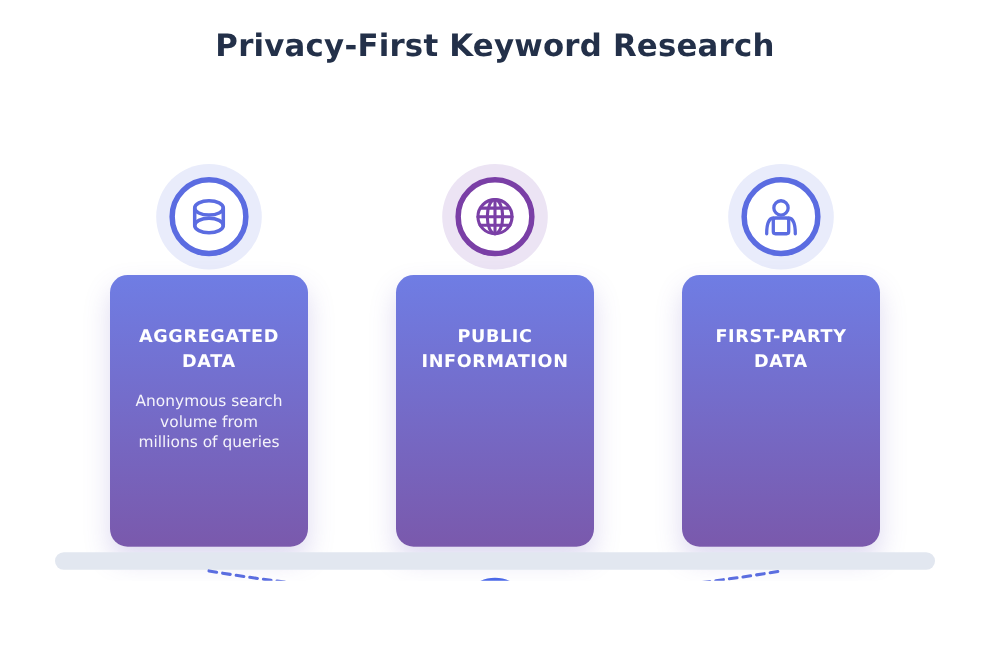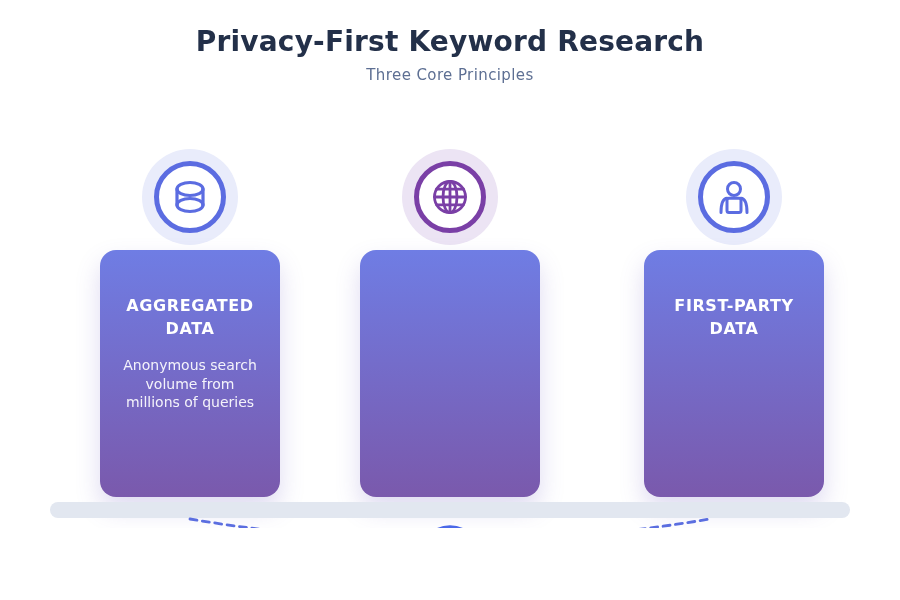--- a/index.html
+++ b/index.html
@@ -6,21 +6,21 @@
   html,body { width:900px; height:600px; background:#ffffff;
               font-family:"DejaVu Sans","Liberation Sans",sans-serif; }
   .page { position:relative; width:900px; height:528px; overflow:hidden; }
 
   .title { position:absolute; top:25px; left:0; width:900px; text-align:center;
            font-size:28px; font-weight:bold; color:#233049; letter-spacing:0.2px; }
   .subtitle { position:absolute; top:66px; left:0; width:900px; text-align:center;
               font-size:15px; color:#5d6f93; letter-spacing:0.4px; }
 
   .col { position:absolute; top:149px; width:180px; }
-  .col-1 { left:100px; } .col-2 { left:360px; } .col-3 { left:644px; }
+  .col-1 { left:100px; } .col-2 { left:360px; } .col-3 { left:620px; }
 
   .icon-bubble { width:96px; height:96px; border-radius:50%; margin:0 auto 5px auto;
                  display:flex; align-items:center; justify-content:center; }
   .bubble-blue   { background:#e9ecfb; }
   .bubble-purple { background:#ece4f4; }
 
   .card { height:247px; border-radius:16px; text-align:center; color:#fff;
           padding:44px 20px 0 20px;
           background:linear-gradient(180deg,#6f7de4 0%,#7a59ac 100%);
           box-shadow:0 12px 24px rgba(104,86,190,0.22); }
@@ -35,21 +35,20 @@
   .overlay { position:absolute; left:0; top:0; width:900px; height:600px;
              pointer-events:none; }
   .icon-svg { display:block; }
 </style>
 </head>
 <body>
 
 <div class="page">
 
   <h1 class="title">Privacy-First Keyword Research</h1>
-  <div class="subtitle">Three Core Principles</div>
 
   <div class="col col-1">
     <div class="icon-bubble bubble-blue">
       <svg class="icon-svg" width="74" height="74" viewBox="-37 -37 74 74">
         <circle r="33.5" fill="#ffffff" stroke="#5b6ce1" stroke-width="5"></circle>
         <g fill="none" stroke="#5b6ce1" stroke-width="3.2" stroke-linecap="round">
           <ellipse cx="0" cy="-8" rx="13" ry="6.5"></ellipse>
           <path d="M-13,-8 L-13,8 M13,-8 L13,8"></path>
           <ellipse cx="0" cy="8" rx="13" ry="6.5"></ellipse>
         </g>
@@ -72,20 +71,22 @@
           <circle r="15.5"></circle>
           <ellipse rx="7" ry="15.5"></ellipse>
           <path d="M0,-15.5 L0,15.5"></path>
           <path d="M-15.5,0 L15.5,0"></path>
           <path d="M-13.4,-7.8 L13.4,-7.8"></path>
           <path d="M-13.4,7.8 L13.4,7.8"></path>
         </g>
       </svg>
     </div>
     <div class="card">
+      <div class="card-title">PUBLIC
+INFORMATION</div>
     </div>
   </div>
 
   <div class="col col-3">
     <div class="icon-bubble bubble-blue">
       <svg class="icon-svg" width="74" height="74" viewBox="-37 -37 74 74">
         <circle r="33.5" fill="#ffffff" stroke="#5b6ce1" stroke-width="5"></circle>
         <g fill="none" stroke="#5b6ce1" stroke-width="3" stroke-linecap="round" stroke-linejoin="round">
           <circle cx="0" cy="-8" r="6.5"></circle>
           <path d="M-13,15.5 C-13,6 -11,1.5 -7,1.2"></path>

